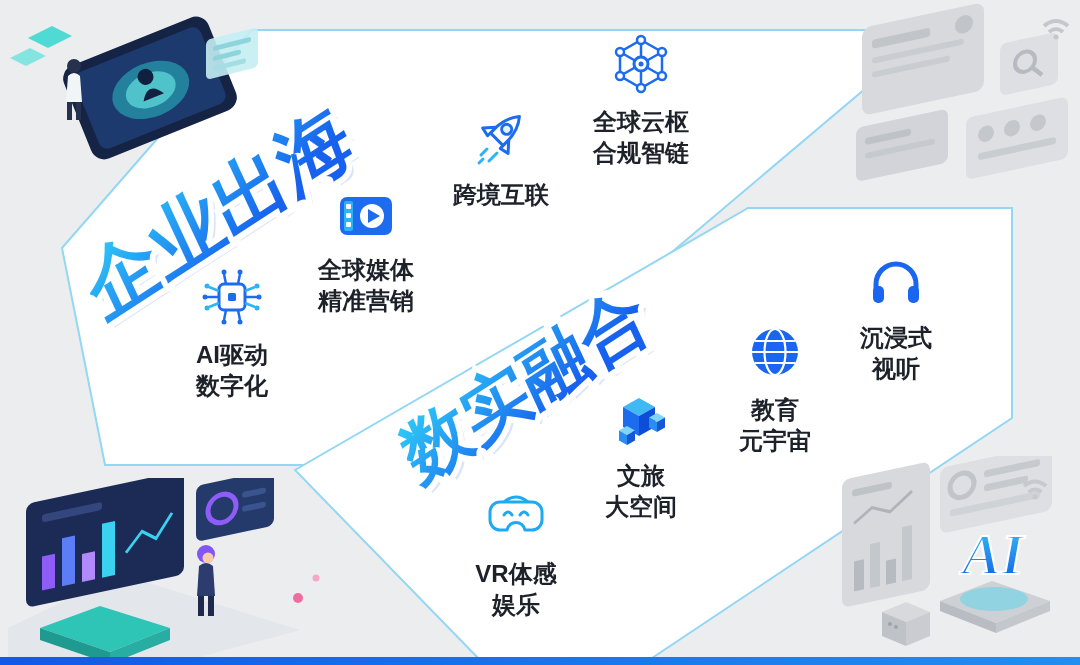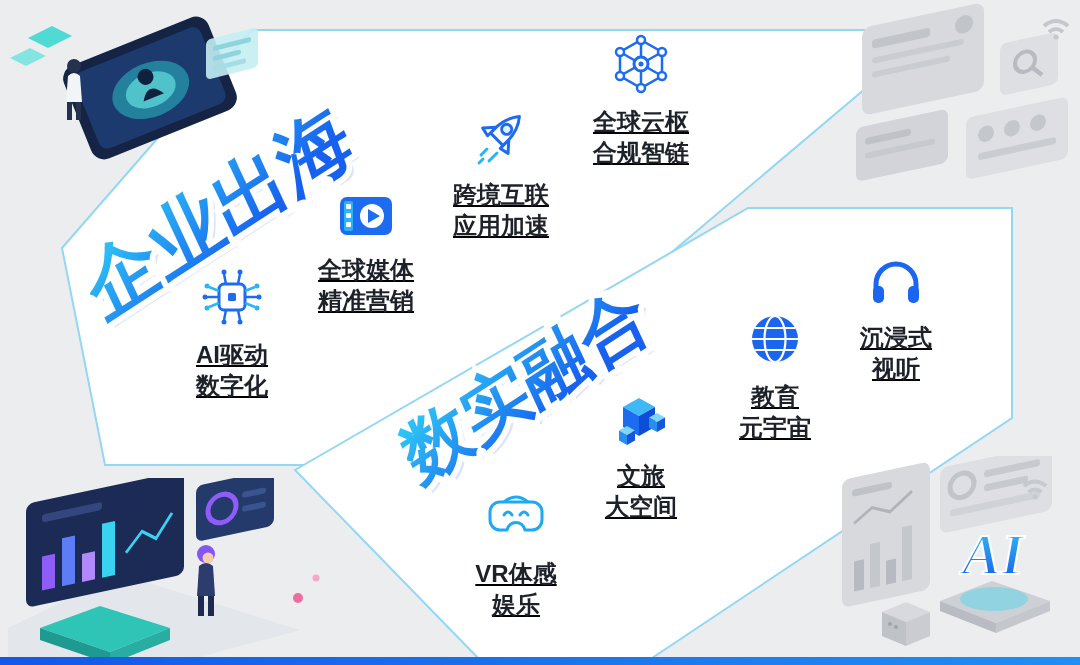--- a/index.html
+++ b/index.html
@@ -2,21 +2,21 @@
 <html><head>
 <meta charset="utf-8">
 <style>
   html,body{margin:0;padding:0;background:#ecedef;font-family:"Liberation Sans","DejaVu Sans",sans-serif;}
   .stage{position:relative;width:1080px;height:665px;margin:0 auto;background:#ecedef;overflow:hidden;}
 
   
   .bg-shapes{position:absolute;left:0;top:0;width:1080px;height:665px;}
 
   
-  .item{position:absolute;width:180px;display:flex;flex-direction:column;align-items:center;gap:10px;text-decoration:underline;}
+  .item{position:absolute;width:180px;display:flex;flex-direction:column;align-items:center;gap:10px;}
   .item .icon{width:64px;height:64px;}
   .item .icon svg{width:100%;height:100%;display:block;}
   .item .label{font-size:24px;font-weight:800;color:#1d2129;text-align:center;line-height:1.3;}
   .item .label span{display:block;}
 
   
   .big-title{position:absolute;white-space:nowrap;font-weight:900;text-align:center;}
   .title-1{left:53px;top:165px;width:330px;height:95px;line-height:95px;font-size:76px;
            transform:rotate(-33deg) skewX(-8deg);}
   .title-2{left:375px;top:340px;width:300px;height:90px;line-height:90px;font-size:70px;
@@ -280,21 +280,20 @@
         </g>
         <g stroke="#2ab4f6" stroke-width="3" stroke-linecap="round">
           <line x1="12" y1="50" x2="18" y2="44"></line>
           <line x1="20" y1="56" x2="28" y2="48"></line>
           <line x1="10" y1="58" x2="14" y2="54"></line>
         </g>
       </svg>
     </div>
     <div class="label">
       <span>跨境互联</span>
-      <span>应用加速</span>
     </div>
   </div>
 
   <div class="item" style="left:551px;top:32px;">
     <div class="icon">
       <svg viewBox="0 0 64 64">
         <g stroke="#1d6cf0" stroke-width="2.5" fill="none">
           <polygon points="32,8 53,20 53,44 32,56 11,44 11,20"></polygon>
           <line x1="32" y1="32" x2="32" y2="8"></line>
             <line x1="32" y1="32" x2="53" y2="20"></line>
@@ -351,21 +350,21 @@
         <polygon points="10,44.5 18,49 18,59 10,54.5" fill="#2a8df2"></polygon>
         <polygon points="26,44.5 18,49 18,59 26,54.5" fill="#1557d8"></polygon>
       </svg>
     </div>
     <div class="label">
       <span>文旅</span>
       <span>大空间</span>
     </div>
   </div>
 
-  <div class="item" style="left:685px;top:307px;align-items:center;">
+  <div class="item" style="left:685px;top:320px;align-items:center;">
     <div class="icon">
       <svg viewBox="0 0 64 64">
         <circle cx="32" cy="32" r="23" fill="#1b66f0"></circle>
         <g stroke="#ffffff" stroke-width="2.2" fill="none">
           <ellipse cx="32" cy="32" rx="10.5" ry="23"></ellipse>
           <line x1="9" y1="32" x2="55" y2="32"></line>
           <line x1="12" y1="21" x2="52" y2="21"></line>
           <line x1="12" y1="43" x2="52" y2="43"></line>
         </g>
       </svg>

